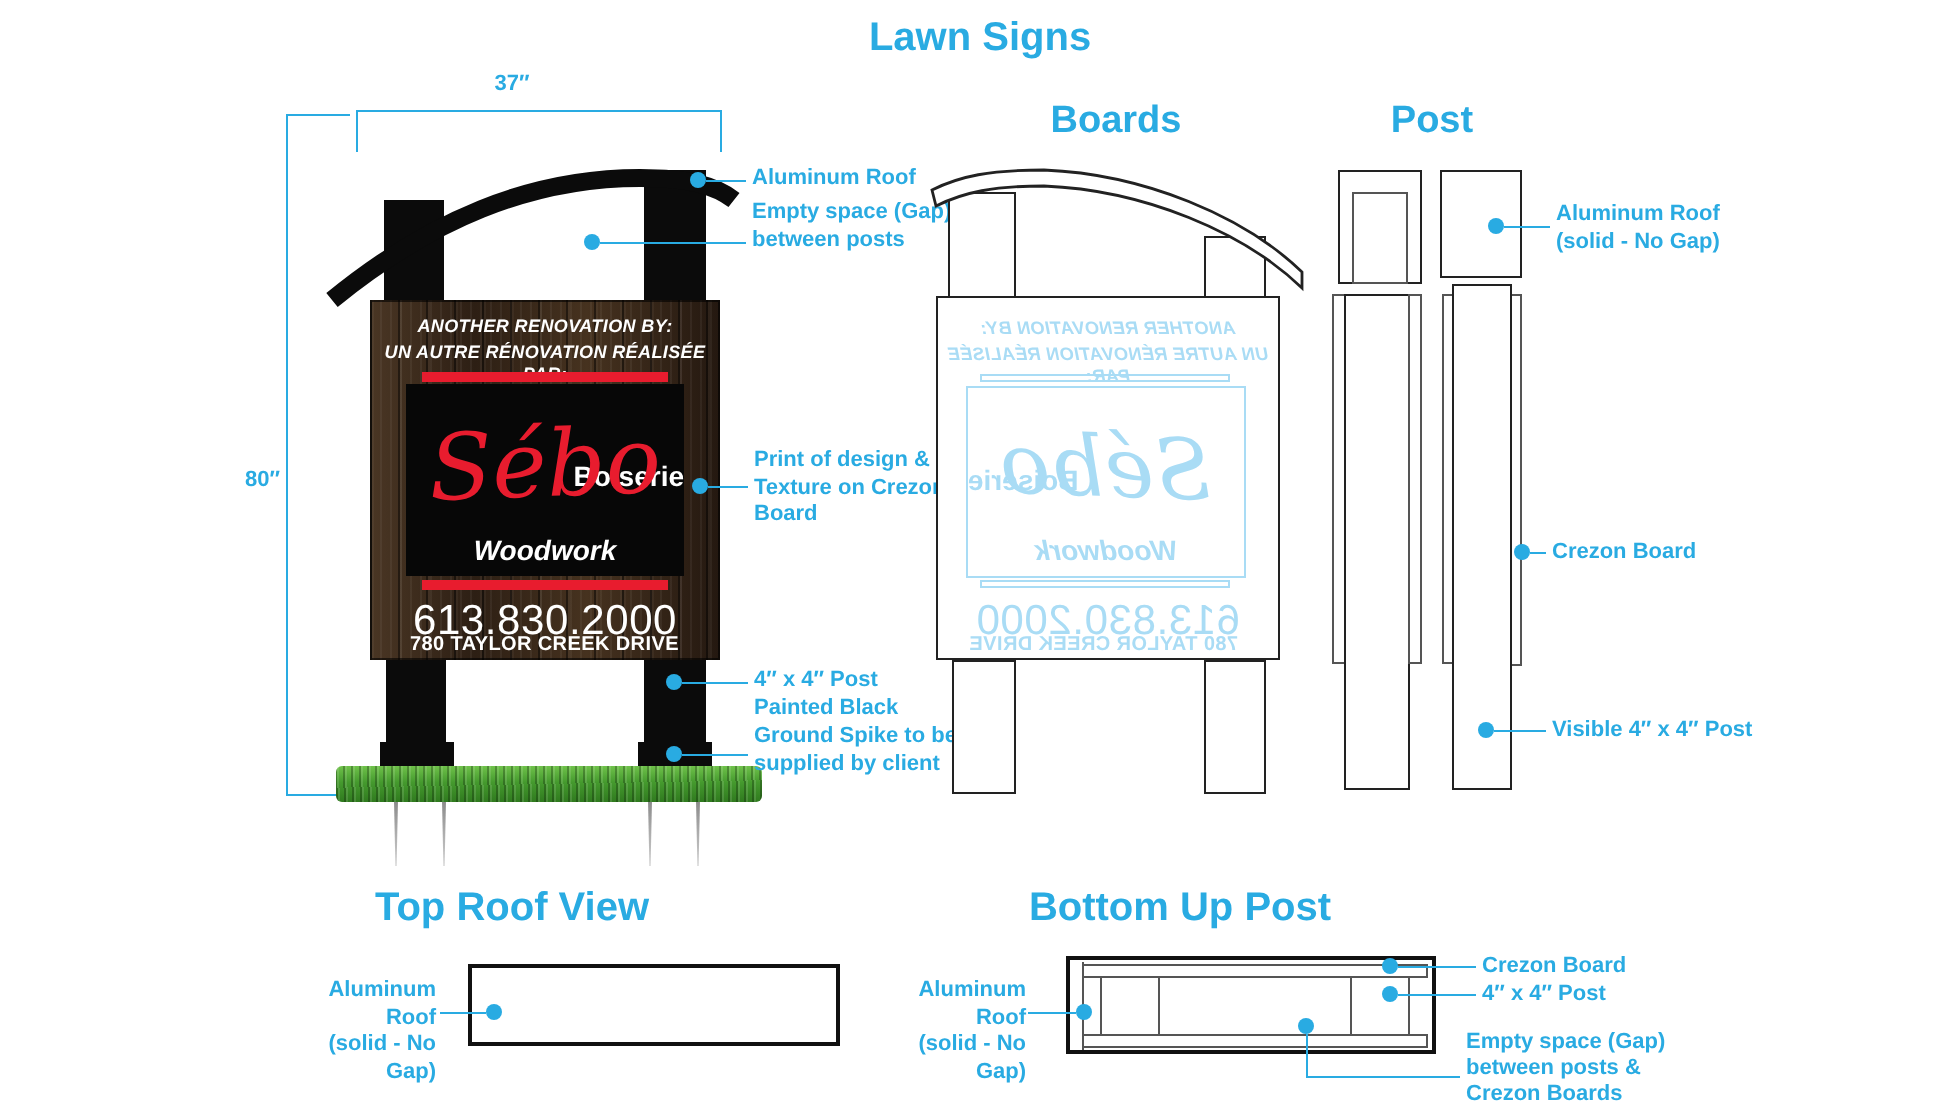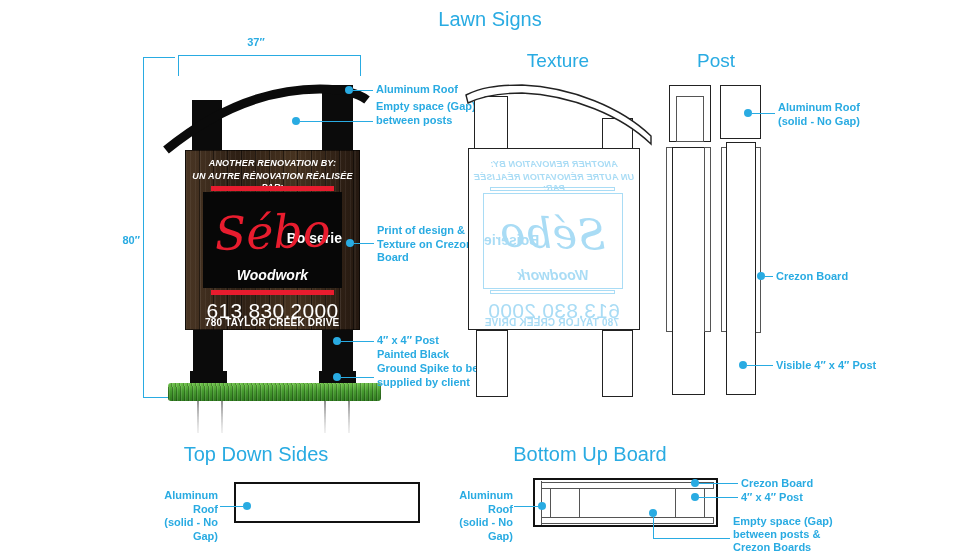--- a/index.html
+++ b/index.html
@@ -2,21 +2,21 @@
 <html style="--accent: #29ABE2; --ghost: #A9DCF5; --red: #E81C2E; --wood1: #4a3624; --wood2: #2d1f14; --grass1: #6fc24a; --grass2: #2f7a1e;"><head>
 <meta charset="utf-8">
 <style>
   :root{
     --accent:#29ABE2; --ghost:#A9DCF5; --red:#E81C2E;
     --wood1:#4a3624; --wood2:#2d1f14; --grass1:#6fc24a; --grass2:#2f7a1e;
   }
   html,body{margin:0;padding:0;background:#fff;}
   #canvas{position:relative;width:980px;height:554px;background:#fff;overflow:hidden;
           font-family:"Liberation Sans",sans-serif;}
-  .hd{position:absolute;color:var(--accent);font-weight:400;text-align:center;}
+  .hd{position:absolute;color:var(--accent);font-weight:700;text-align:center;}
   .call{position:absolute;color:var(--accent);font:700 11px/13.5px "Liberation Sans",sans-serif;white-space:pre-line;}
   .call.r{text-align:right;}
   .dim{position:absolute;color:var(--accent);font:700 11px "Liberation Sans",sans-serif;}
   .lead{position:absolute;background:var(--accent);height:1px;}
   .vlead{position:absolute;background:var(--accent);width:1px;}
   .dot{position:absolute;width:8px;height:8px;border-radius:50%;background:var(--accent);}
   .blk{position:absolute;background:#0b0b0b;}
   .out{position:absolute;background:#fff;border:1.5px solid #222;box-sizing:border-box;}
   .thin{border-width:1px;border-color:#555;}
   .brk{position:absolute;box-sizing:border-box;border:0 solid var(--accent);}
@@ -121,21 +121,21 @@
     <div class="call" style="left:377px;top:334px;">4″ x 4″ Post
 Painted Black</div>
 
     <div class="dot" style="left:333px;top:373px;"></div>
     <div class="lead" style="left:341px;top:377px;width:33px;"></div>
     <div class="call" style="left:377px;top:362px;">Ground Spike to be
 supplied by client</div>
   </div>
 
   <div>
-    <div class="hd" style="left:508px;top:50px;width:100px;font-size:19px;">Texture</div>
+    <div class="hd" style="left:508px;top:50px;width:100px;font-size:19px;">Boards</div>
 
     <div class="out" style="left:474px;top:96px;width:34px;height:56px;"></div>
     <div class="out" style="left:602px;top:118px;width:31px;height:34px;"></div>
 
     <svg style="left:455px;top:75px;" width="215" height="85" viewBox="0 0 215 85">
       <path d="M11,20 C25,13 40,10 67,10 C117,12 167,33 196,61 L196,69 C167,41 117,20 67,18 C42,18 27,21 13,28 Z" fill="#ffffff" stroke="#222" stroke-width="1.4"></path>
     </svg>
 
     <div class="out" style="left:468px;top:148px;width:172px;height:182px;">
       <div class="ghostwrap">
@@ -179,30 +179,30 @@
     <div class="dot" style="left:757px;top:272px;"></div>
     <div class="lead" style="left:765px;top:276px;width:8px;"></div>
     <div class="call" style="left:776px;top:270px;">Crezon Board</div>
 
     <div class="dot" style="left:739px;top:361px;"></div>
     <div class="lead" style="left:747px;top:365px;width:26px;"></div>
     <div class="call" style="left:776px;top:359px;">Visible 4″ x 4″ Post</div>
   </div>
 
   <div>
-    <div class="hd" style="left:156px;top:443px;width:200px;font-size:20px;">Top Down Sides</div>
+    <div class="hd" style="left:156px;top:443px;width:200px;font-size:20px;">Top Roof View</div>
     <div class="out" style="left:234px;top:482px;width:186px;height:41px;border-width:2px;border-color:#111;"></div>
     <div class="call r" style="left:140px;top:489px;width:78px;">Aluminum Roof
 (solid - No Gap)</div>
     <div class="lead" style="left:220px;top:506px;width:23px;"></div>
     <div class="dot" style="left:243px;top:502px;"></div>
   </div>
 
   <div>
-    <div class="hd" style="left:490px;top:443px;width:200px;font-size:20px;">Bottom Up Board</div>
+    <div class="hd" style="left:490px;top:443px;width:200px;font-size:20px;">Bottom Up Post</div>
 
     <div class="out" style="left:533px;top:478px;width:185px;height:49px;border-width:2px;border-color:#111;"></div>
     <div style="position:absolute;left:541px;top:481px;width:1px;height:44px;background:#555;"></div>
     <div class="out thin" style="left:541px;top:482px;width:173px;height:7px;"></div>
     <div class="out thin" style="left:541px;top:517px;width:173px;height:7px;"></div>
     <div class="out thin" style="left:550px;top:488px;width:30px;height:30px;"></div>
     <div class="out thin" style="left:675px;top:488px;width:30px;height:30px;"></div>
 
     <div class="call r" style="left:435px;top:489px;width:78px;">Aluminum Roof
 (solid - No Gap)</div>

